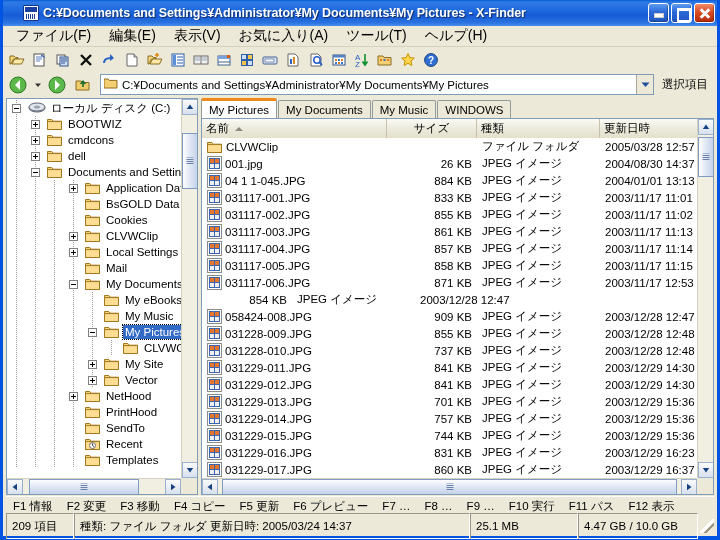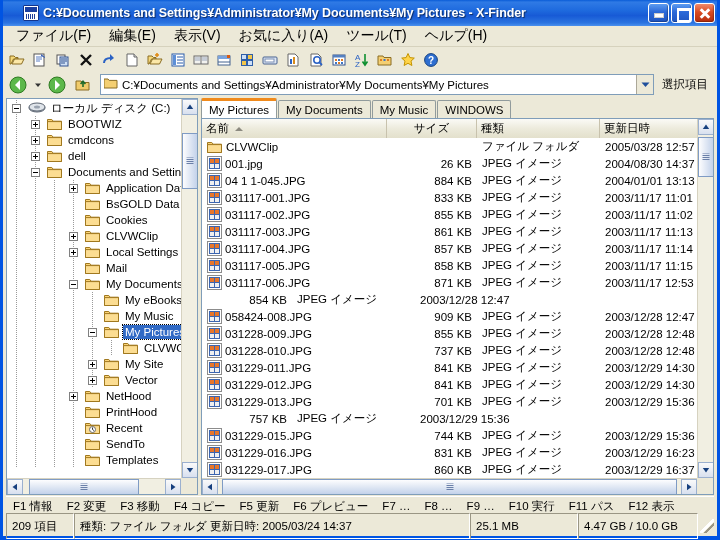--- a/index.html
+++ b/index.html
@@ -808,45 +808,45 @@
                 <span class="dots"></span>
               </span>
               <span class="tgut">
                 <span class="dots"></span>
               </span>
               <span class="tgut">
                 <span class="dots"></span>
               </span>
               <svg class="ico" width="16" height="14">
                 <path d="M0.5 12.5V2.5h4.3L6.2 4.2H14.5V12.5z" fill="#fbd477" stroke="#a0781f"></path>
+                <path d="M1 5h13v7H1z" fill="#fde9ae" stroke="none"></path>
+                <path d="M0.5 12.5V4.6h14V12.5z" fill="#fcdd92" stroke="#a0781f"></path>
+              </svg>
+              <span class="tlabel">SendTo</span>
+            </div>
+            <div class="trow">
+              <span class="tgut">
+                <span class="dots"></span>
+              </span>
+              <span class="tgut">
+                <span class="dots"></span>
+              </span>
+              <span class="tgut">
+                <span class="dots"></span>
+              </span>
+              <span class="tgut">
+                <span class="dots"></span>
+              </span>
+              <svg class="ico" width="16" height="14">
+                <path d="M0.5 12.5V2.5h4.3L6.2 4.2H14.5V12.5z" fill="#fbd477" stroke="#a0781f"></path>
                 <path d="M0.5 12.5V4.6h14V12.5z" fill="#fcdd92" stroke="#a0781f"></path>
                 <circle cx="7.5" cy="8.5" r="3" fill="#fff" stroke="#6a6a6a"></circle>
                 <path d="M7.5 6.5v2l1.4 1" stroke="#333" fill="none"></path>
               </svg>
               <span class="tlabel">Recent</span>
-            </div>
-            <div class="trow">
-              <span class="tgut">
-                <span class="dots"></span>
-              </span>
-              <span class="tgut">
-                <span class="dots"></span>
-              </span>
-              <span class="tgut">
-                <span class="dots"></span>
-              </span>
-              <span class="tgut">
-                <span class="dots"></span>
-              </span>
-              <svg class="ico" width="16" height="14">
-                <path d="M0.5 12.5V2.5h4.3L6.2 4.2H14.5V12.5z" fill="#fbd477" stroke="#a0781f"></path>
-                <path d="M1 5h13v7H1z" fill="#fde9ae" stroke="none"></path>
-                <path d="M0.5 12.5V4.6h14V12.5z" fill="#fcdd92" stroke="#a0781f"></path>
-              </svg>
-              <span class="tlabel">SendTo</span>
             </div>
             <div class="trow">
               <span class="tgut">
                 <span class="dots"></span>
               </span>
               <span class="tgut">
                 <span class="dots"></span>
               </span>
               <span class="tgut">
                 <span class="dots"></span>
@@ -1145,20 +1145,30 @@
                     <rect x="3" y="8" width="9" height="4" fill="#f0f0f0"></rect>
                     <path d="M7.5 2v11" stroke="#3c65b0"></path>
                   </svg>
                   <span>031229-013.JPG</span>
                 </span>
                 <span class="fc r" style="width:90px">701 KB</span>
                 <span class="fc" style="width:123px">JPEG イメージ</span>
                 <span class="fc" style="flex:1">2003/12/29 15:36</span>
               </div>
               <div class="frow">
+                <span class="fc name" style="width:185px">
+                  <svg class="ico" width="15" height="15">
+                    <rect x="0.5" y="0.5" width="14" height="14" fill="#fff" stroke="#8c8c8c"></rect>
+                    <rect x="2" y="2" width="11" height="11" fill="#3c65b0"></rect>
+                    <rect x="3" y="3" width="9" height="4" fill="#e8762a"></rect>
+                    <rect x="3" y="8" width="9" height="4" fill="#f0f0f0"></rect>
+                    <path d="M7.5 2v11" stroke="#3c65b0"></path>
+                  </svg>
+                  <span>031229-014.JPG</span>
+                </span>
                 <span class="fc r" style="width:90px">757 KB</span>
                 <span class="fc" style="width:123px">JPEG イメージ</span>
                 <span class="fc" style="flex:1">2003/12/29 15:36</span>
               </div>
               <div class="frow">
                 <span class="fc name" style="width:185px">
                   <svg class="ico" width="15" height="15">
                     <rect x="0.5" y="0.5" width="14" height="14" fill="#fff" stroke="#8c8c8c"></rect>
                     <rect x="2" y="2" width="11" height="11" fill="#3c65b0"></rect>
                     <rect x="3" y="3" width="9" height="4" fill="#e8762a"></rect>

